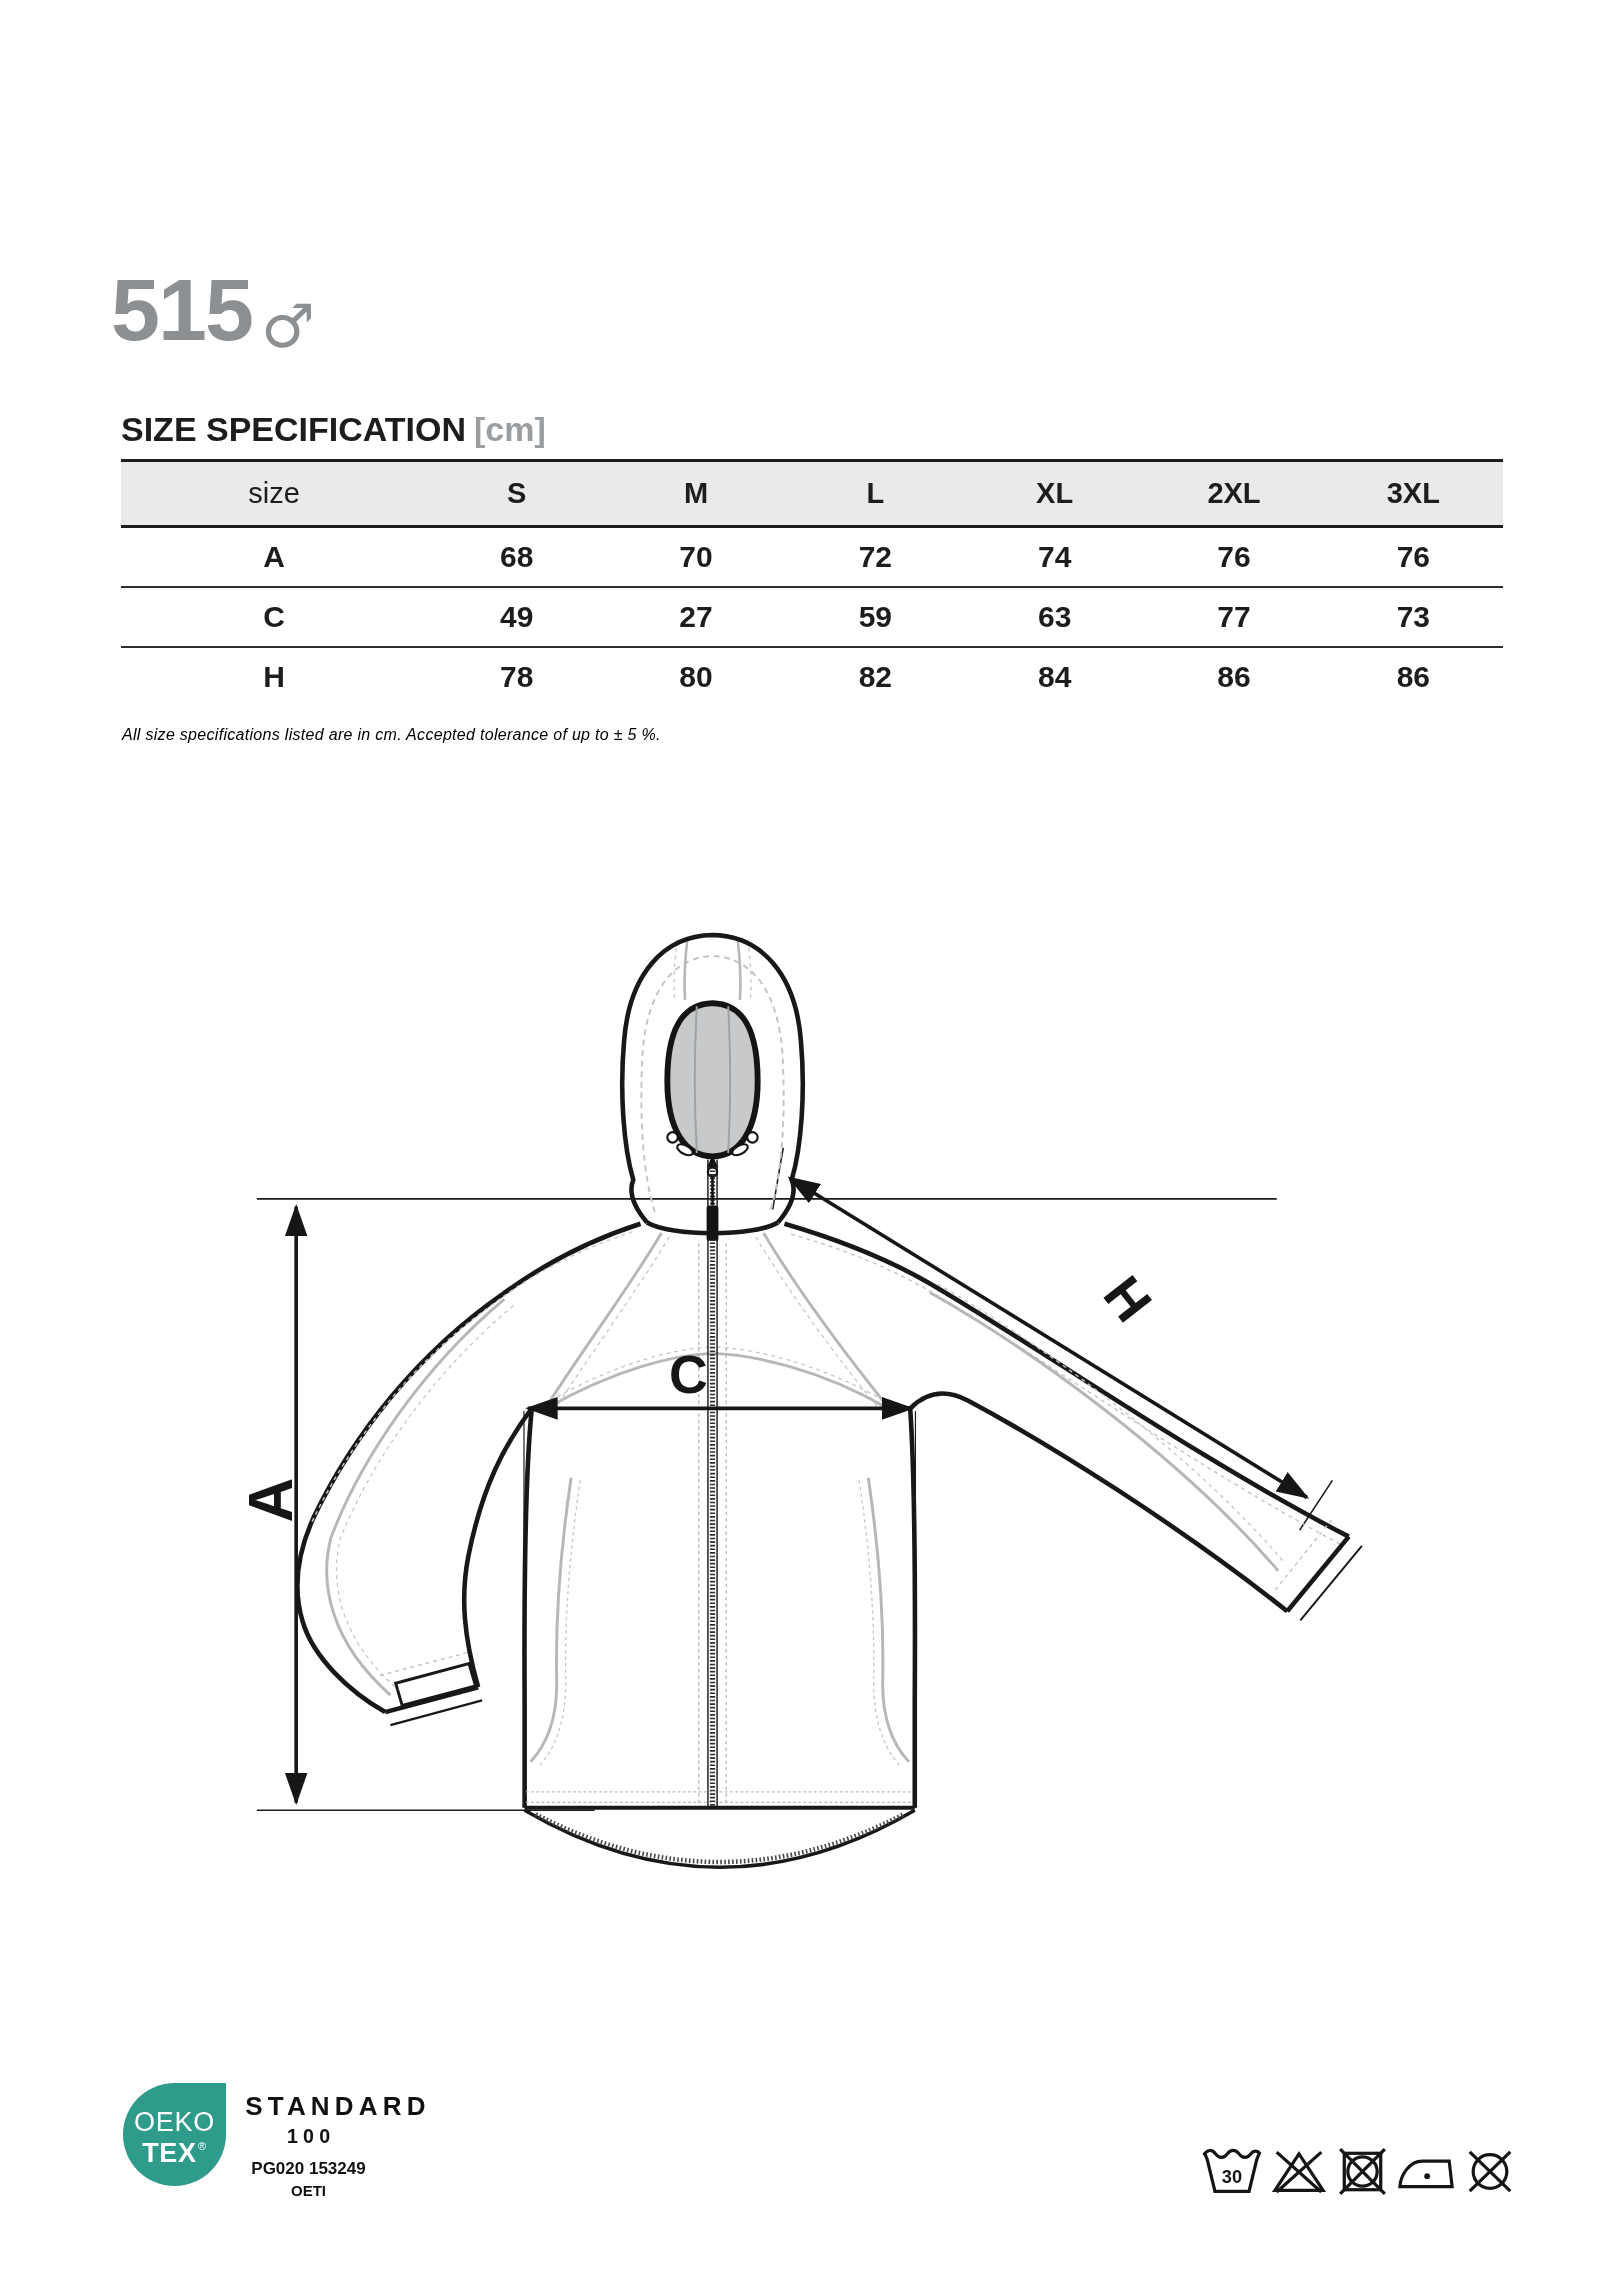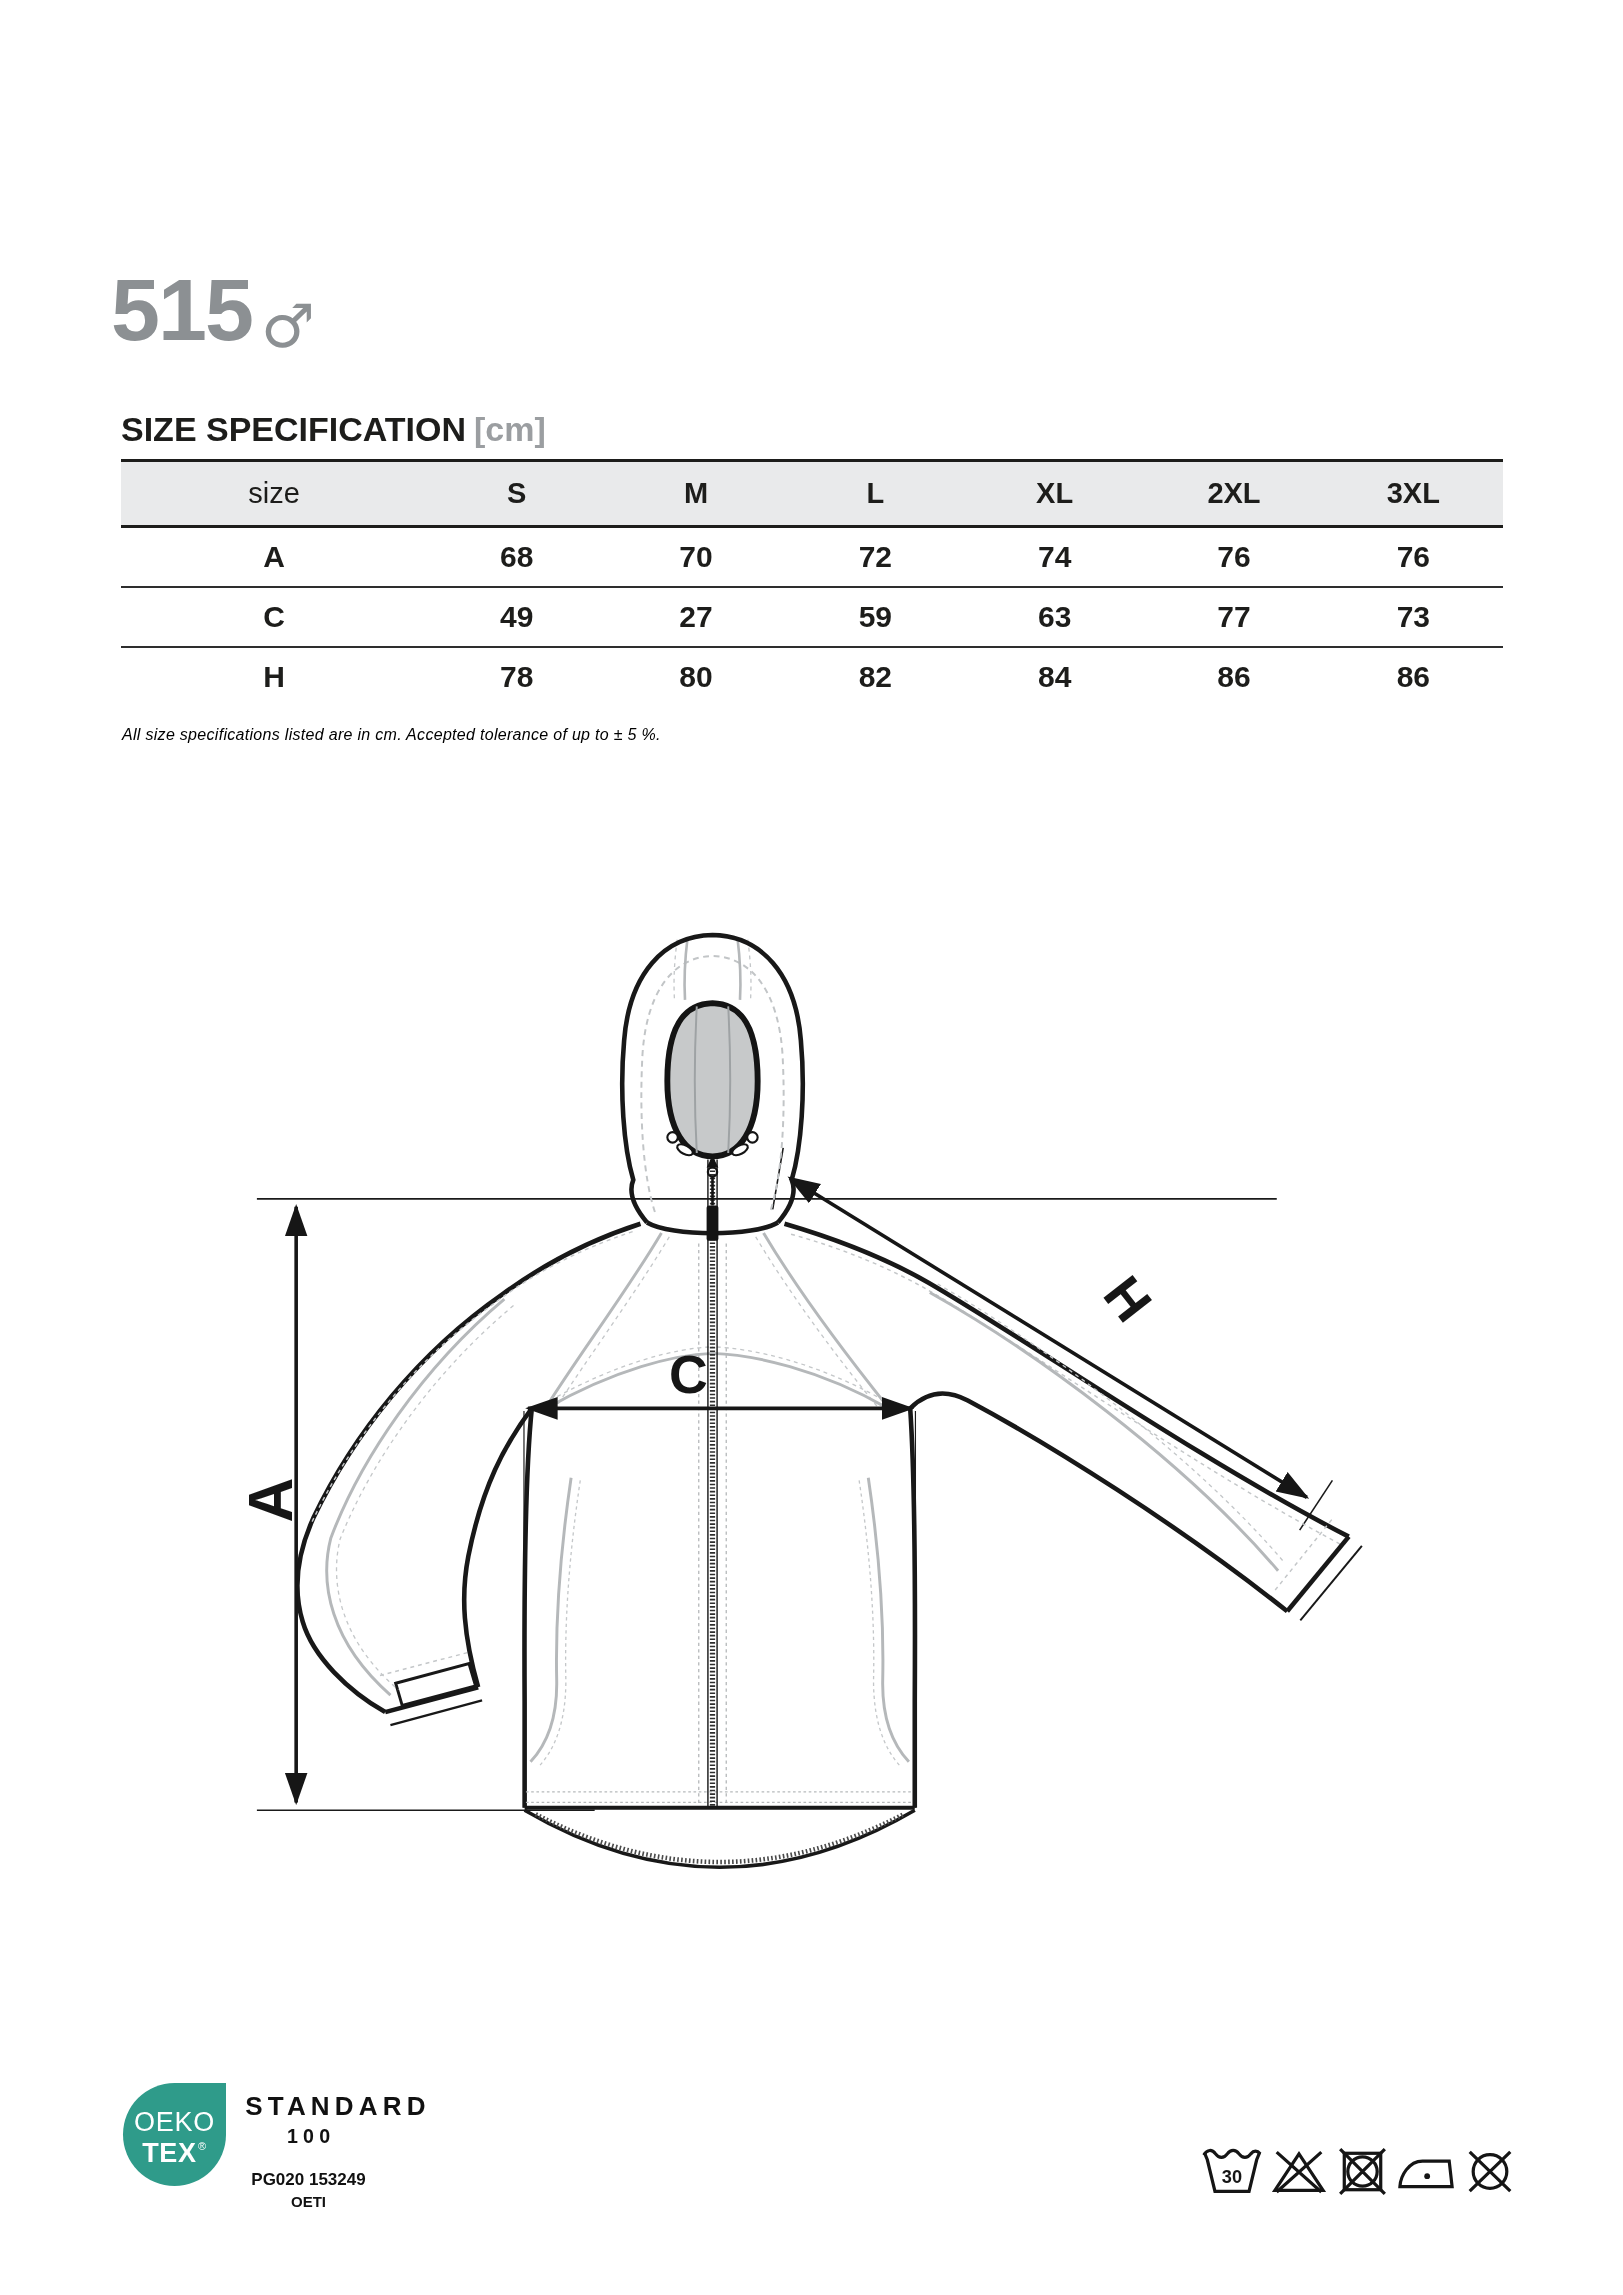--- a/index.html
+++ b/index.html
@@ -48,21 +48,21 @@
   .cert-drop{
     position:absolute;left:0;top:0;width:103px;height:103px;
     border-radius:50% 0 50% 50%;color:#fff;text-align:center;
   }
   .cert-drop .l1{position:absolute;left:0;width:100%;top:23.6px;font-size:27px;font-weight:400;letter-spacing:0.7px;}
   .cert-drop .l2{position:absolute;left:0;width:100%;top:55px;font-size:27px;font-weight:700;letter-spacing:0.7px;}
   .cert-drop sup{font-size:11px;vertical-align:11.8px;font-weight:400;margin-left:1.3px;}
   .cert-text{position:absolute;left:117px;top:7.9px;width:137px;text-align:center;color:#111;}
   .cert-text .std1{font-size:26px;font-weight:700;letter-spacing:5.2px;margin-left:5.2px;text-align:center;}
   .cert-text .std2{font-size:19.6px;font-weight:700;letter-spacing:5.2px;margin-top:3.3px;margin-left:5.2px;}
-  .cert-text .num{font-size:17px;font-weight:700;margin-top:22px;}
+  .cert-text .num{font-size:17px;font-weight:700;margin-top:11px;}
   .cert-text .inst{font-size:15px;font-weight:700;margin-top:2.6px;}
   
   .care-row{
     position:absolute;left:1202px;top:2148px;display:flex;gap:6.5px;align-items:flex-end;
   }
   .care-row svg{display:block;}
   .care-stroke{stroke:#151515;stroke-width:5.5;fill:none;stroke-linecap:butt;stroke-linejoin:miter;}
   .care-row text{font-family:"Liberation Sans",sans-serif;font-weight:700;fill:#151515;}
 </style>
 </head>

